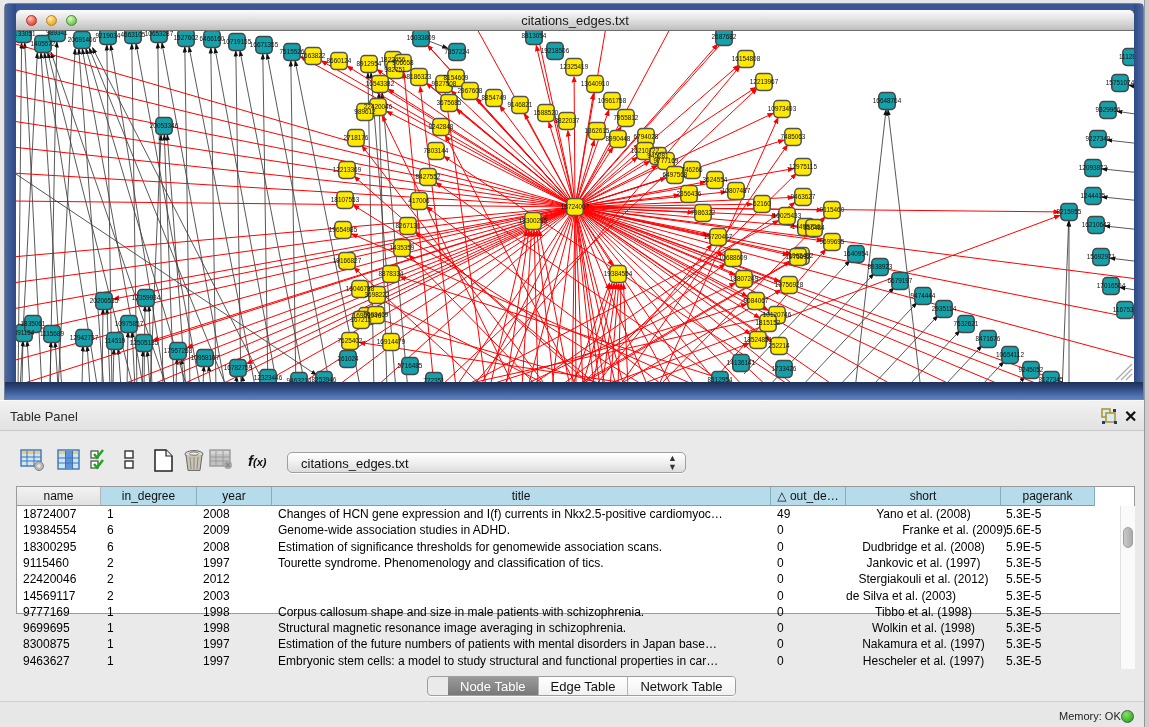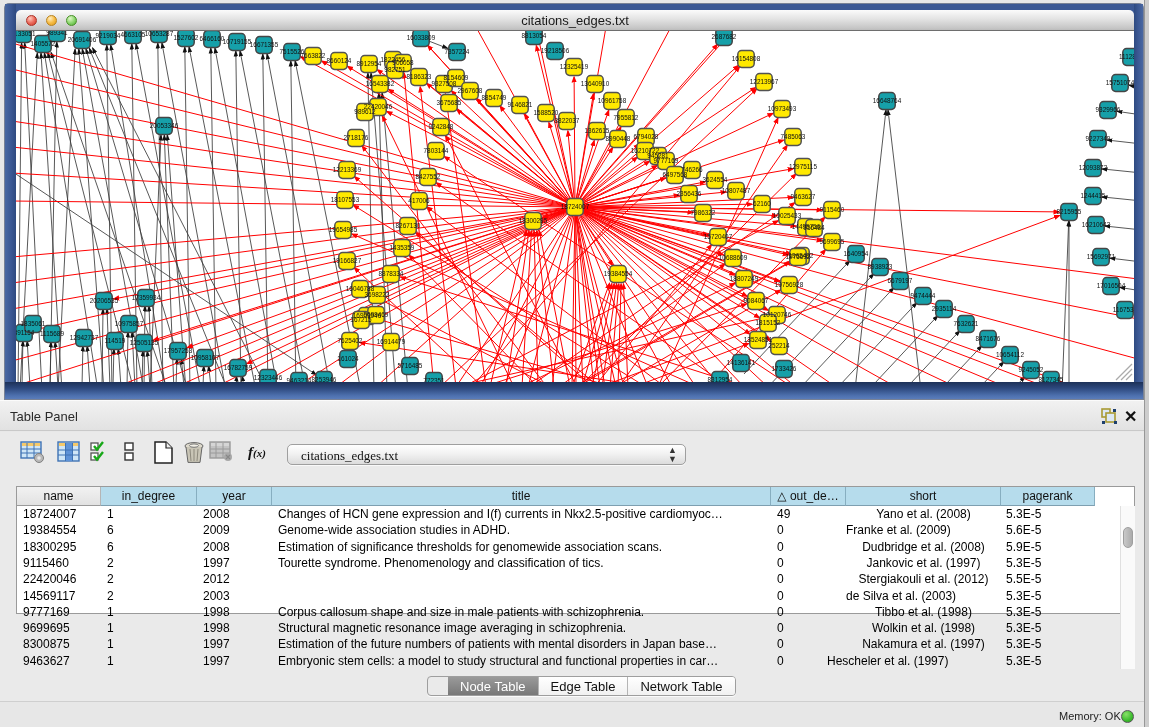--- a/index.html
+++ b/index.html
@@ -30,21 +30,21 @@
 
 
 #tp-head { position:absolute; left:0; top:400px; width:1149px; height:31px;
   background:linear-gradient(180deg,#f1f1f1,#e2e2e2); border-top:1px solid #fbfbfb;
   border-bottom:1px solid #c9c9c9; }
 #tp-head .t { position:absolute; left:10px; top:8px; font-size:13px; color:#2a2a2a; }
 #tp-x { position:absolute; left:1124px; top:6px; font-size:16px; font-weight:bold; color:#111; }
 #tp-body { position:absolute; left:0; top:432px; width:1149px; height:295px; background:#eaeaea; }
 
 
-#tbar { position:absolute; left:0; top:6px; width:1056px; height:34px;font-family:Liberation Serif, serif; }
+#tbar { position:absolute; left:0; top:14px; width:1056px; height:34px; }
 .ticon { position:absolute; top:3px; }
 #combo { position:absolute; left:287px; top:6px; width:399px; height:21px;
   border:1px solid #9f9f9f; border-radius:5px;
   background:linear-gradient(180deg,#ffffff,#f2f2f2 45%,#dcdcdc);
   box-shadow:0 1px 0 rgba(255,255,255,.7); }
 #combo .txt { position:absolute; left:13px; top:3px; font-size:13px; color:#111; }
 #combo .step { position:absolute; right:8px; top:1px; font-size:9px; color:#333; line-height:9px; text-align:center;}
 
 
 #tbl { position:absolute; left:16px; top:54px; width:1119px; height:128px;
@@ -742,21 +742,21 @@
         <span style="left:760px">49</span>
         <span style="left:829px;width:155px;text-align:center">Yano et al. (2008)</span>
         <span style="left:989px">5.3E-5</span>
       </div>
 <div class="row" style="top:35.3px">
         <span style="left:6px">19384554</span>
         <span style="left:90px">6</span>
         <span style="left:186px">2009</span>
         <span style="left:261px">Genome-wide association studies in ADHD.</span>
         <span style="left:760px">0</span>
-        <span style="left:829px;width:155px;">Franke et al. (2009)</span>
+        <span style="left:860px;width:155px;text-align:center">Franke et al. (2009)</span>
         <span style="left:989px">5.6E-5</span>
       </div>
 <div class="row" style="top:51.6px">
         <span style="left:6px">18300295</span>
         <span style="left:90px">6</span>
         <span style="left:186px">2008</span>
         <span style="left:261px">Estimation of significance thresholds for genomewide association scans.</span>
         <span style="left:760px">0</span>
         <span style="left:829px;width:155px;text-align:center">Dudbridge et al. (2008)</span>
         <span style="left:989px">5.9E-5</span>
@@ -812,21 +812,21 @@
         <span style="left:760px">0</span>
         <span style="left:829px;width:155px;text-align:center">Nakamura et al. (1997)</span>
         <span style="left:989px">5.3E-5</span>
       </div>
 <div class="row" style="top:165.7px">
         <span style="left:6px">9463627</span>
         <span style="left:90px">1</span>
         <span style="left:186px">1997</span>
         <span style="left:261px">Embryonic stem cells: a model to study structural and functional properties in car…</span>
         <span style="left:760px">0</span>
-        <span style="left:810px;width:155px;text-align:left">Hescheler et al. (1997)</span>
+        <span style="left:829px;width:155px;text-align:center">Hescheler et al. (1997)</span>
         <span style="left:989px">5.3E-5</span>
       </div>
     <div id="vsb">
         <div class="thumb"></div>
       </div>
   </div>
 
   <div id="tabs">
     <div class="seg sel">Node Table</div>
     <div class="seg">Edge Table</div>

